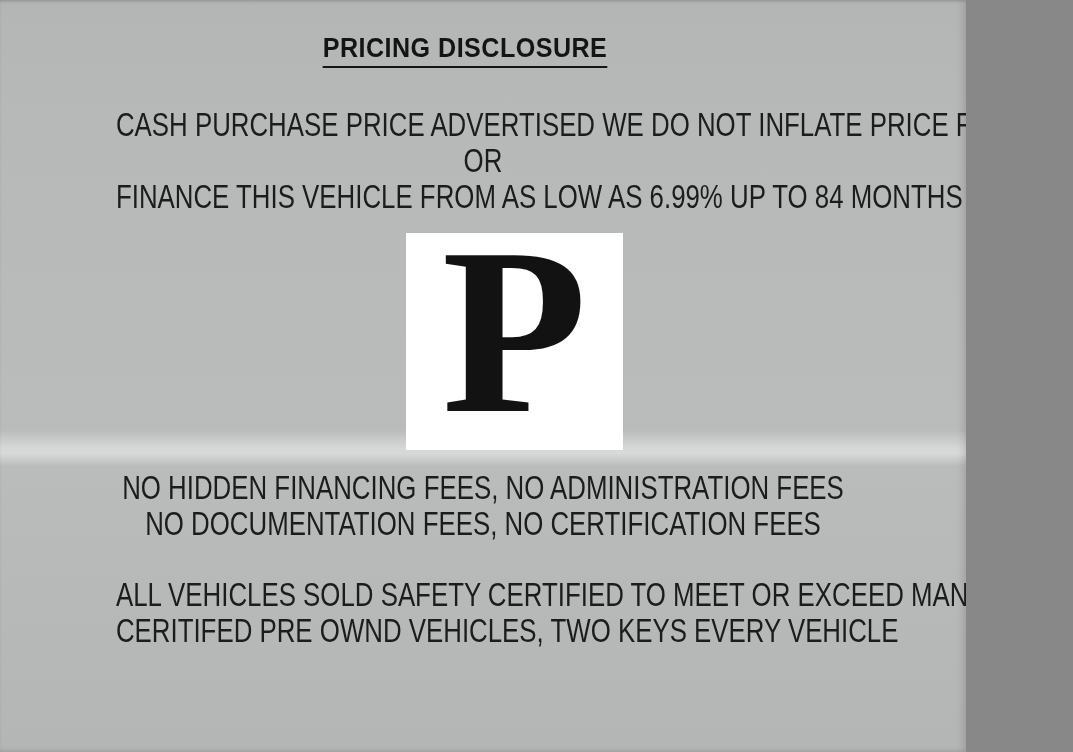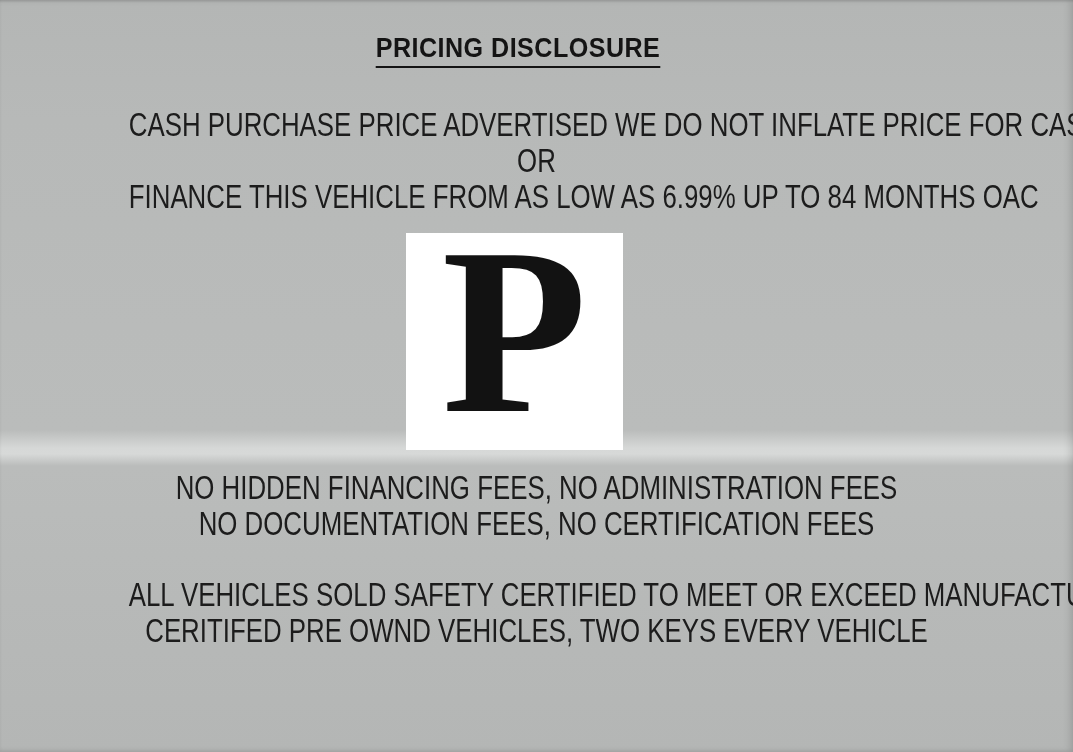--- a/index.html
+++ b/index.html
@@ -2,21 +2,21 @@
 <html><head>
 <meta charset="utf-8">
 <style>
   html, body {
     margin: 0;
     padding: 0;
     background: #888;
   }
   .slide {
     position: relative;
-    width: 1073px;
+    width: 966px;
     height: 752px;
     overflow: hidden;
     font-family: "Liberation Sans", sans-serif;
     color: #1e1e1e;
     background: linear-gradient(180deg,
       #9ea09f 0px,
       #b4b6b5 3px,
       #b7b9b8 120px,
       #babcbb 430px,
       #d6d8d7 448px,

